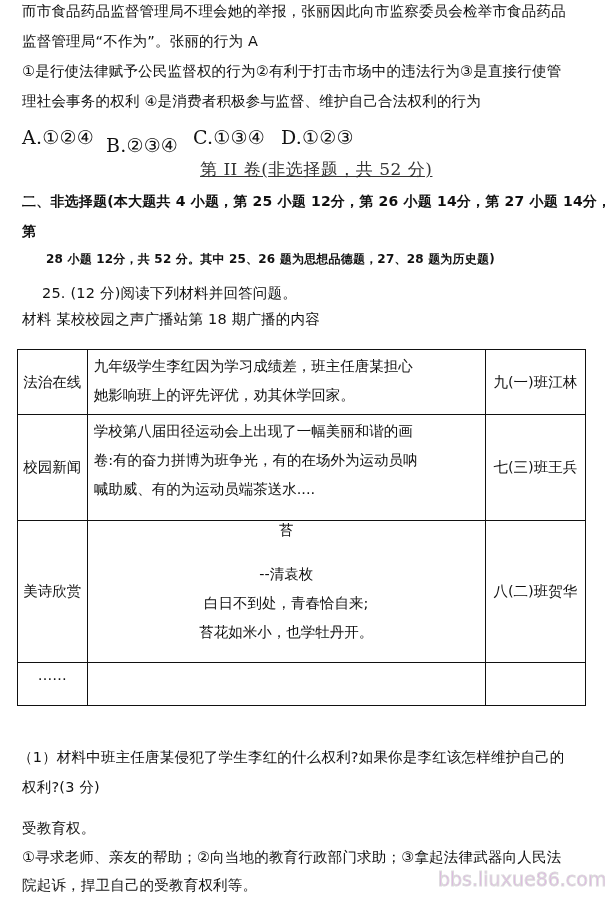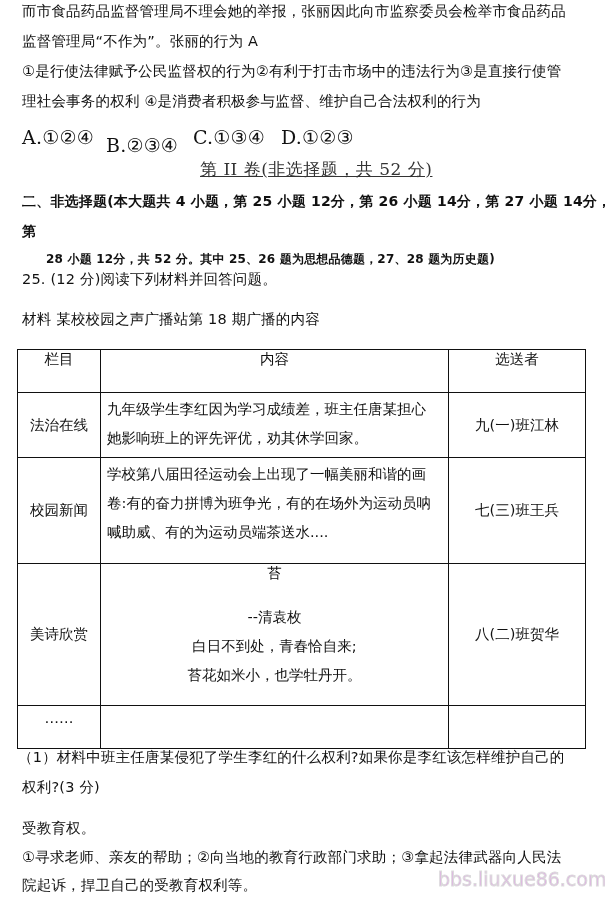--- a/index.html
+++ b/index.html
@@ -69,30 +69,25 @@
 </div>
 
 <div class="section-title">第 II 卷(非选择题，共 52 分)</div>
 
 <div>
   <div class="line bold" style="top:192px; font-size:14px;">二、非选择题(本大题共 4 小题，第 25 小题 12分，第 26 小题 14分，第 27 小题 14分，</div>
   <div class="line bold" style="top:222px; font-size:14px;">第</div>
   <div class="line bold" style="top:250px; font-size:12px;margin-left:24px;">28 小题 12分，共 52 分。其中 25、26 题为思想品德题，27、28 题为历史题)</div>
 </div>
 
-<div class="line" style="top:270px;">25.   (12 分)阅读下列材料并回答问题。</div>
+<div class="line" style="top:284px;margin-left:20px;">25.   (12 分)阅读下列材料并回答问题。</div>
 <div class="line" style="top:310px;">材料   某校校园之声广播站第 18 期广播的内容</div>
 
 <table class="broadcast">
   <tbody>
-      <tr class="hdr">
-    <th class="col1">栏目</th>
-    <th class="col2">内容</th>
-    <th class="col3">选送者</th>
-  </tr>
   <tr style="height:65px;">
     <td class="cell-center">法治在线</td>
     <td class="content-cell">
       <div>九年级学生李红因为学习成绩差，班主任唐某担心</div>
       <div>她影响班上的评先评优，劝其休学回家。</div>
     </td>
     <td class="cell-center">九(一)班江林</td>
   </tr>
   <tr style="height:106px;">
     <td class="cell-center">校园新闻</td>

